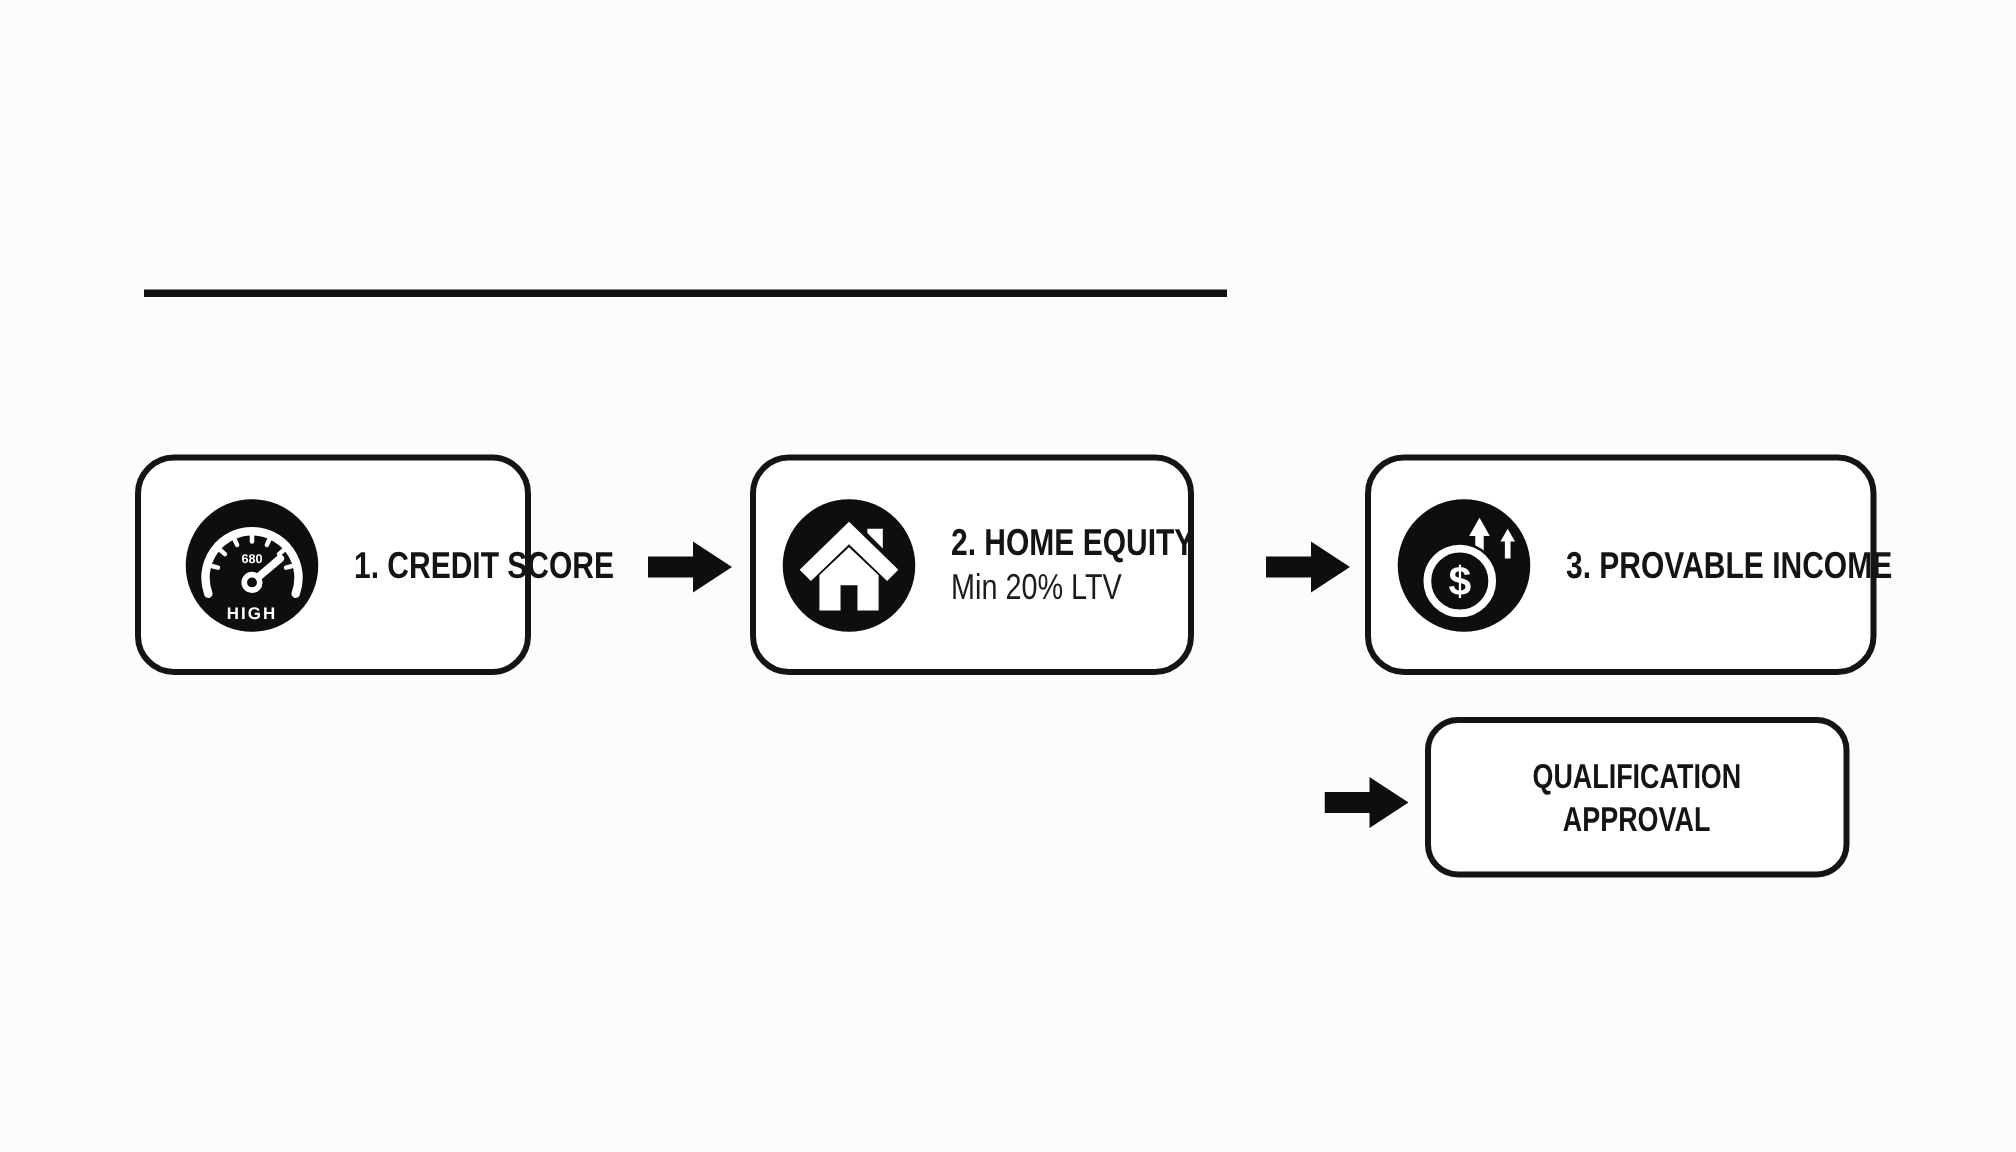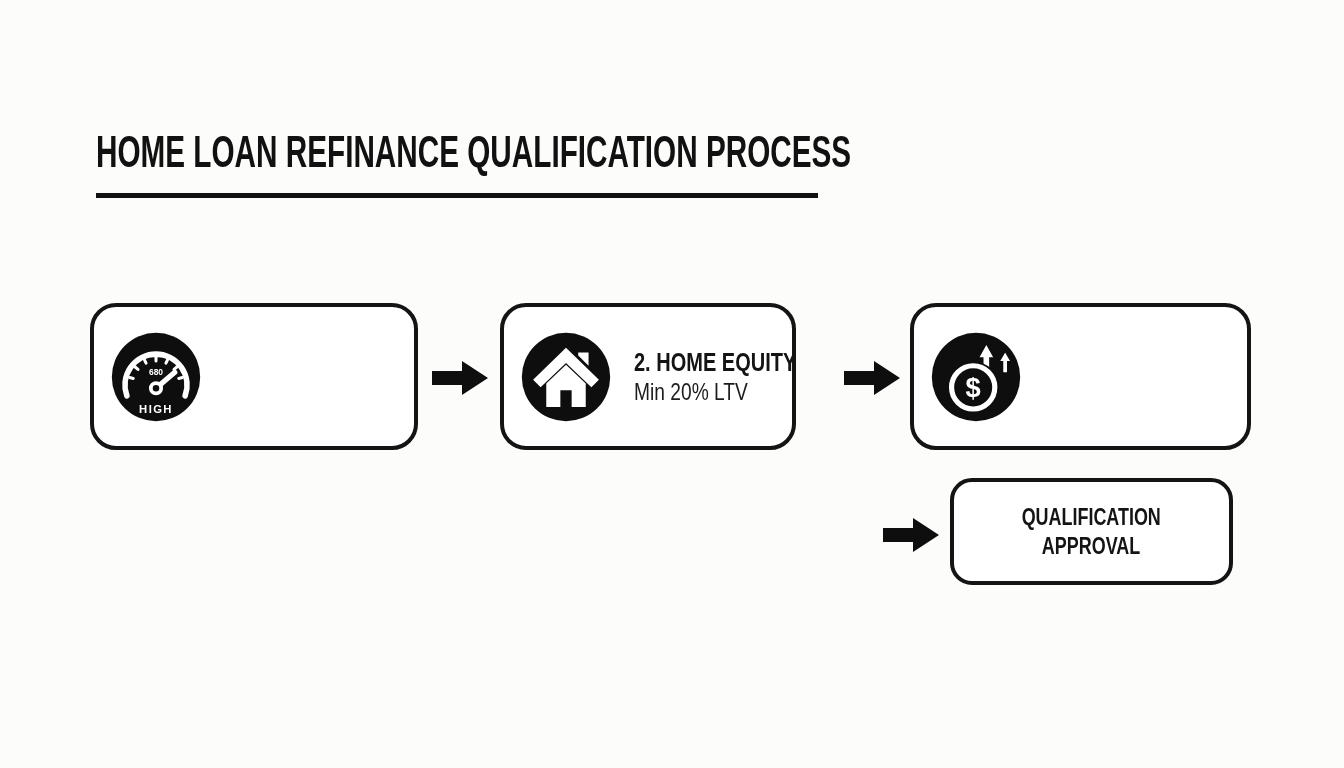--- a/index.html
+++ b/index.html
@@ -42,21 +42,21 @@
   .box {
     position: absolute;
     height: 147px;
     background: #ffffff;
     border: 4px solid #141414;
     border-radius: 26px;
     box-sizing: border-box;
     display: flex;
     align-items: center;
   }
-  .box-1 { left: 90px;  top: 303px; width: 328px; }
+  .box-1 { left: 90px;  top: 303px; width: 264px; padding-left: 12px; }
   .box-2 { left: 500px; top: 303px; width: 296px; }
   .box-3 { left: 910px; top: 303px; width: 341px; }
 
   .icon-wrap {
     width: 94px; height: 94px;
     margin-left: 15px;
     flex: none;
   }
   .icon-wrap svg { display: block; width: 94px; height: 94px; }
 
@@ -92,23 +92,20 @@
     font-size: 23px; font-weight: bold; color: #141414; line-height: 29px;
   }
 
   .icon-text { font-family: "Liberation Sans", sans-serif; font-weight: bold; }
 </style>
 </head>
 <body>
 
 <div class="canvas">
 
-  <div class="title">
-    <span class="cond">HOME LOAN REFINANCE QUALIFICATION PROCESS</span>
-  </div>
   <div class="title-rule"></div>
 
   <div class="box box-1">
     <div class="icon-wrap">
       <svg viewBox="0 0 100 100">
         <circle cx="50" cy="50" r="47" fill="#0e0e0e"></circle>
         <path d="M19 70 A 33 33 0 1 1 81 70" fill="none" stroke="#ffffff" stroke-width="6" stroke-linecap="round"></path>
         <g stroke="#ffffff" stroke-width="3.2" stroke-linecap="round">
           <line x1="50" y1="33" x2="50" y2="29" transform="rotate(-75 50 58)"></line>
           <line x1="50" y1="33" x2="50" y2="29" transform="rotate(-50 50 58)"></line>
@@ -116,20 +113,25 @@
           <line x1="50" y1="33" x2="50" y2="29"></line>
           <line x1="50" y1="33" x2="50" y2="29" transform="rotate(25 50 58)"></line>
           <line x1="50" y1="33" x2="50" y2="29" transform="rotate(50 50 58)"></line>
           <line x1="50" y1="33" x2="50" y2="29" transform="rotate(75 50 58)"></line>
         </g>
         <line x1="50" y1="62" x2="70" y2="45" stroke="#ffffff" stroke-width="5.5" stroke-linecap="round"></line>
         <circle cx="50" cy="62" r="5.5" fill="#0e0e0e" stroke="#ffffff" stroke-width="4"></circle>
         <text class="icon-text" x="50" y="48" text-anchor="middle" font-size="9" fill="#ffffff">680</text>
         <text class="icon-text" x="50" y="88" text-anchor="middle" font-size="12" letter-spacing="1.5" fill="#ffffff">HIGH</text>
       </svg>
+    </div>
+    <div class="labels">
+      <div class="label-main">
+        <span class="cond">1. CREDIT SCORE</span>
+      </div>
     </div>
   </div>
 
   <div class="flow-arrow arrow-1">
     <svg viewBox="0 0 56 36">
         <path d="M0 11 H30 V1 L56 18 L30 35 V25 H0 Z" fill="#0e0e0e"></path>
       </svg>
   </div>
 
   <div class="box box-2">
@@ -162,20 +164,23 @@
       <svg viewBox="0 0 100 100">
         <circle cx="50" cy="50" r="47" fill="#0e0e0e"></circle>
         <path d="M57 48 V30 H52 L61 14 L70 30 H65 V48 Z" fill="#ffffff" stroke="#0e0e0e" stroke-width="2"></path>
         <path d="M78 46 V34 H74 L81 22 L88 34 H84 V46 Z" fill="#ffffff" stroke="#0e0e0e" stroke-width="2"></path>
         <circle cx="47" cy="61" r="23" fill="#0e0e0e" stroke="#0e0e0e" stroke-width="9"></circle>
         <circle cx="47" cy="61" r="23" fill="none" stroke="#ffffff" stroke-width="5.5"></circle>
         <text class="icon-text" x="47" y="71" text-anchor="middle" font-size="29" fill="#ffffff">$</text>
       </svg>
     </div>
     <div class="labels">
+      <div class="label-main">
+        <span class="cond">3. PROVABLE INCOME</span>
+      </div>
     </div>
   </div>
 
   <div class="flow-arrow arrow-3">
     <svg viewBox="0 0 56 36">
         <path d="M0 11 H30 V1 L56 18 L30 35 V25 H0 Z" fill="#0e0e0e"></path>
       </svg>
   </div>
 
   <div class="result-box">

